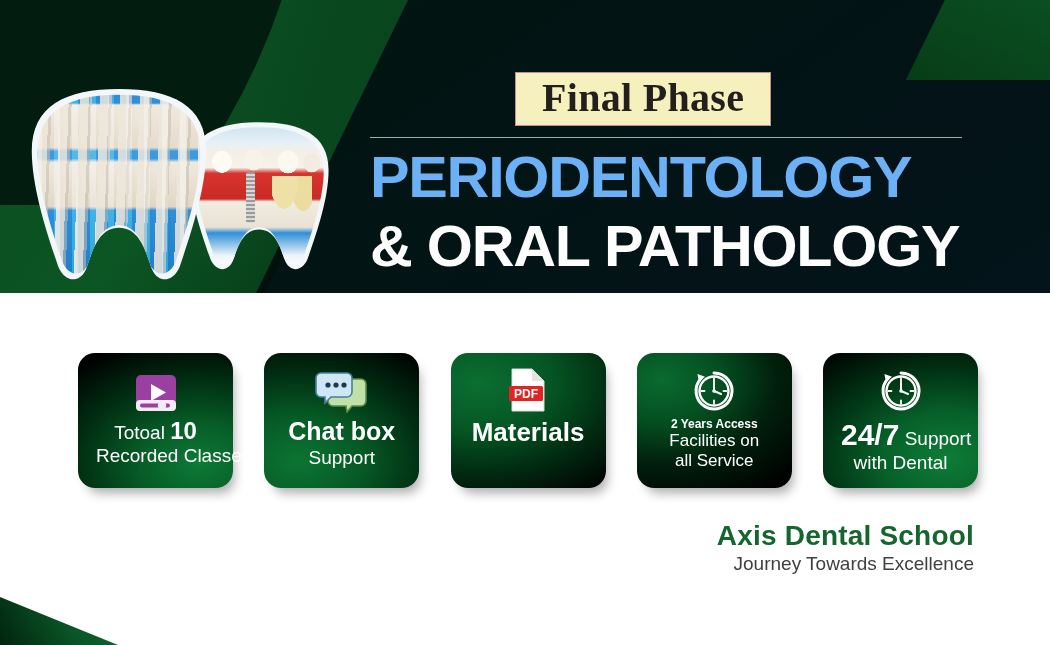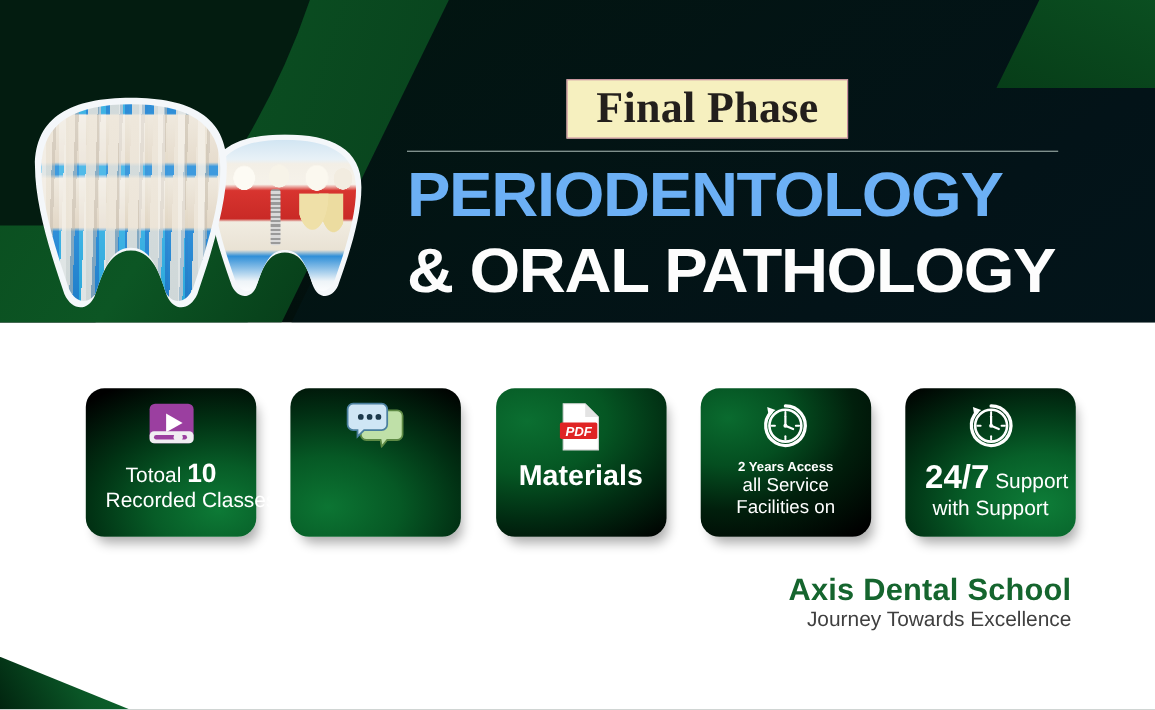--- a/index.html
+++ b/index.html
@@ -183,21 +183,21 @@
     align-items:center; justify-content:flex-start;
     padding-top:12px;
     box-shadow:5px 9px 11px -4px rgba(0,0,0,.33);
   }
   .card.g-left   { background:radial-gradient(ellipse 120% 95% at 78% 82%, #0d7a36 0%, #075c27 32%, #013314 62%, #000000 100%); }
   .card.g-center { background:radial-gradient(ellipse 125% 100% at 22% 80%, #0c7533 0%, #065925 34%, #012f13 64%, #000000 100%); }
   .card.g-right  { background:radial-gradient(ellipse 130% 100% at 18% 22%, #0b6f31 0%, #055623 36%, #012c12 66%, #000000 100%); }
   .card.g-dark   { background:radial-gradient(ellipse 120% 100% at 16% 20%, #0a6b2f 0%, #044e20 32%, #011f0c 62%, #000000 100%); }
   .card.g-warm   { background:radial-gradient(ellipse 125% 100% at 80% 78%, #0e7d38 0%, #076029 34%, #013415 64%, #000000 100%); }
 
-  .card-icon { height:48px; display:flex; align-items:flex-start; justify-content:center;font-style:italic; }
+  .card-icon { height:48px; display:flex; align-items:flex-end; justify-content:center; }
   .card-text {
     margin-top:4px;
     width:100%;
     text-align:center;
     color:#ffffff;
     line-height:1.18;
     padding:0 18px;
   }
   .l-reg  { font-size:19px; font-weight:400; }
   .l-bold { font-size:24px; font-weight:700; }
@@ -311,20 +311,24 @@
 
     <div class="card g-center">
       <div class="card-icon">
         <svg width="58" height="42" viewBox="0 0 58 42">
           <path d="M20 8 h28 a5 5 0 0 1 5 5 v17 a5 5 0 0 1 -5 5 h-9 l-5 6 -1 -6 h-13 a5 5 0 0 1 -5 -5 v-17 a5 5 0 0 1 5 -5 z" fill="#bfe0a8" stroke="#5e8a45" stroke-width="1.6"></path>
           <path d="M8 2 h26 a5 5 0 0 1 5 5 v14 a5 5 0 0 1 -5 5 h-16 l-6 6 0 -6 h-4 a5 5 0 0 1 -5 -5 v-14 a5 5 0 0 1 5 -5 z" fill="#cfe6f5" stroke="#4a7f9e" stroke-width="1.6"></path>
           <circle cx="15" cy="14" r="2.6" fill="#1c3a4c"></circle>
           <circle cx="23" cy="14" r="2.6" fill="#1c3a4c"></circle>
           <circle cx="31" cy="14" r="2.6" fill="#1c3a4c"></circle>
         </svg>
+      </div>
+      <div class="card-text">
+        <div class="l-chat nowrap">Chat box</div>
+        <div class="l-sup nowrap">Support</div>
       </div>
     </div>
 
     <div class="card g-right">
       <div class="card-icon">
         <svg width="40" height="46" viewBox="0 0 40 46">
           <path d="M4 2 h20 l12 12 v30 h-32 z" fill="#ffffff" stroke="#d9d9d9" stroke-width="1"></path>
           <path d="M24 2 v12 h12 z" fill="#e3e3e3"></path>
           <rect x="1" y="19" width="34" height="15" rx="1.5" fill="#e02424"></rect>
           <text x="18" y="31" font-family="Liberation Sans, sans-serif" font-size="12" font-weight="700" fill="#ffffff" text-anchor="middle">PDF</text>
@@ -347,22 +351,22 @@
             <line x1="9.5" y1="22" x2="12.5" y2="22"></line>
             <line x1="31.5" y1="22" x2="34.5" y2="22"></line>
           </g>
           <line x1="22" y1="22" x2="22" y2="13.5" stroke="#ffffff" stroke-width="2" stroke-linecap="round"></line>
           <line x1="22" y1="22" x2="29" y2="25" stroke="#ffffff" stroke-width="2" stroke-linecap="round"></line>
           <circle cx="22" cy="22" r="1.8" fill="#ffffff"></circle>
         </svg>
       </div>
       <div class="card-text">
         <div class="l-b1 nowrap">2 Years Access</div>
+        <div class="l-r1 nowrap">Facilities on</div>
         <div class="l-r1 nowrap">all Service</div>
-        <div class="l-r1 nowrap">Facilities on</div>
       </div>
     </div>
 
     <div class="card g-warm">
       <div class="card-icon">
         <svg width="44" height="44" viewBox="0 0 44 44">
           <path d="M22 4 a18 18 0 1 1 -12.7 5.3" fill="none" stroke="#ffffff" stroke-width="3" stroke-linecap="round"></path>
           <polygon points="8,4 12,11 4,11" fill="#ffffff" transform="rotate(-40 8 8)"></polygon>
           <circle cx="22" cy="22" r="14.5" fill="none" stroke="#ffffff" stroke-width="2.4"></circle>
           <g stroke="#ffffff" stroke-width="1.8" stroke-linecap="round">
@@ -373,21 +377,21 @@
           </g>
           <line x1="22" y1="22" x2="22" y2="13.5" stroke="#ffffff" stroke-width="2" stroke-linecap="round"></line>
           <line x1="22" y1="22" x2="29" y2="25" stroke="#ffffff" stroke-width="2" stroke-linecap="round"></line>
           <circle cx="22" cy="22" r="1.8" fill="#ffffff"></circle>
         </svg>
       </div>
       <div class="card-text">
         <div class="nowrap">
           <span class="l-big">24/7</span><span class="l-reg"> Support</span>
         </div>
-        <div class="l-reg nowrap">with Support</div>
+        <div class="l-reg nowrap">with Dental</div>
       </div>
     </div>
 
   </div>
 
   <div class="logo">
     <div class="logo-name">Axis Dental School</div>
     <div class="logo-tag">Journey Towards Excellence</div>
   </div>
 

